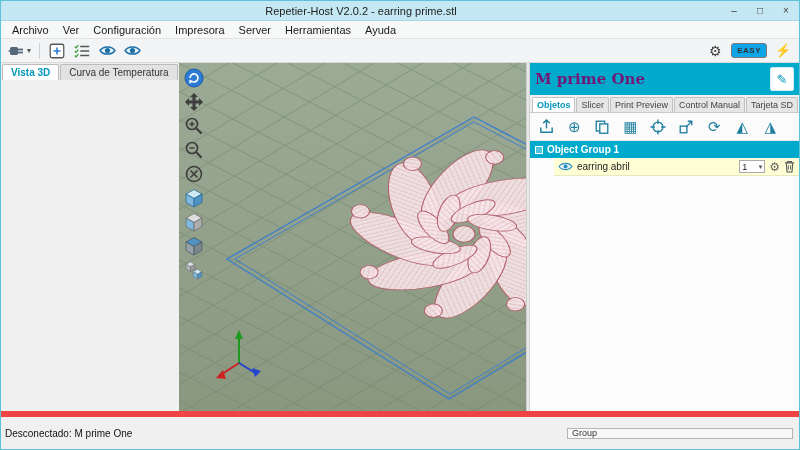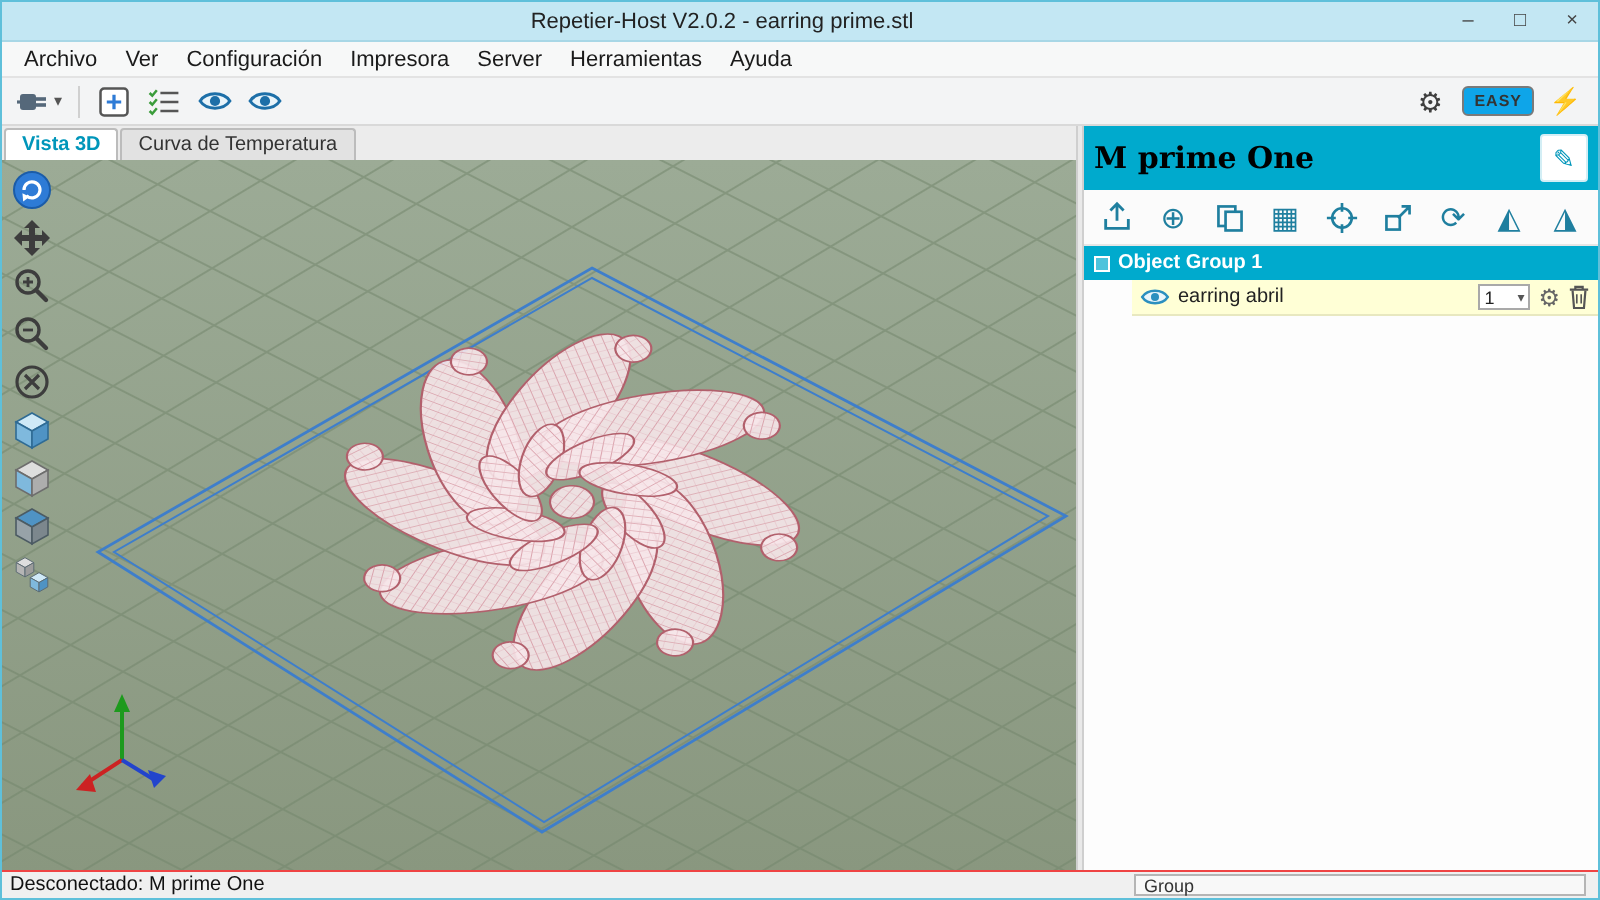--- a/index.html
+++ b/index.html
@@ -21,55 +21,55 @@
   .tb-btn { height:21px; min-width:22px; display:flex; align-items:center; justify-content:center; border-radius:2px; padding:0 2px; }
   .tb-sep { width:1px; height:16px; background:#d0d0d0; margin:0 3px; }
   .tb-spacer { flex:1; }
   .caret { font-size:8px; color:#555; margin-left:1px; }
   .easy-badge { font-size:8px; font-weight:bold; letter-spacing:.5px; color:#333; border:1px solid #7a7a7a; border-radius:3px; padding:2px 5px; background:#0ea5e9; }
   .glyph-gear { font-size:14px; color:#3f3f3f; }
   .glyph-bolt { font-size:13px; color:#4a4a4a; }
 
   
   .main { position:absolute; top:62px; bottom:14px; left:0; right:0; display:flex; }
-  .left-col { width:537px; display:flex; flex-direction:column; position:relative; }
+  .left-col { width:537px; display:flex; flex-direction:row; position:relative; }
   .left-tabs { height:17px; display:flex; background:#ececec; align-items:flex-end; padding-left:1px; }
   .ltab { font-size:10px; padding:2px 8px 2px; border:1px solid #bcbcbc; border-bottom:none; margin-right:1px; background:#e2e2e2; color:#333; border-radius:2px 2px 0 0; }
   .ltab.active { background:#fff; color:#0096ba; font-weight:bold; }
   .viewport { flex:1; position:relative; overflow:hidden; background:#8f9e8a; }
   .viewport > svg.scene { position:absolute; inset:0; }
 
   
   .vstrip { position:absolute; left:3px; top:3px; display:flex; flex-direction:column; gap:1px; }
   .v-btn { width:24px; height:23px; display:flex; align-items:center; justify-content:center; border-radius:3px; }
 
   .splitter { width:4px; background:#e9e9e9; border-left:1px solid #cfcfcf; border-right:1px solid #cfcfcf; }
 
   
   .right-panel { flex:1; display:flex; flex-direction:column; background:#fdfdfd; }
   .rp-header { height:32px; background:#00aacd; display:flex; align-items:center; padding:0 5px; }
-  .rp-title { flex:1; font-family:"DejaVu Serif", serif; font-weight:bold; font-size:15px; color:#000000; }
+  .rp-title { flex:1; font-family:"DejaVu Serif", serif; font-weight:bold; font-size:15px; color:#701a75; }
   .edit-btn { width:24px; height:24px; background:#fff; border:1px solid #d3eef5; border-radius:2px; display:flex; align-items:center; justify-content:center; font-size:13px; color:#0096ba; }
   .rp-tabs { height:18px; display:flex; background:#f0f0f0; border-bottom:1px solid #c9c9c9; align-items:flex-end; padding-left:2px; }
   .rtab { font-size:9px; padding:2px 4px; border:1px solid #c2c2c2; border-bottom:none; margin-right:1px; background:#e6e6e6; color:#444; border-radius:2px 2px 0 0; white-space:nowrap; }
   .rtab.active { background:#fff; color:#0096ba; font-weight:bold; }
   .rp-icons { height:28px; display:flex; align-items:center; padding:2px 3px; gap:1px; background:#fbfbfb; border-bottom:1px solid #e6e6e6; }
   .rp-ibtn { width:27px; height:24px; display:flex; align-items:center; justify-content:center; border-radius:2px; color:#1f7f9f; font-size:15px; }
   .group-bar { height:17px; background:#00aacd; color:#fff; font-size:10px; font-weight:bold; display:flex; align-items:center; padding:0 5px; gap:4px; }
   .group-square { width:8px; height:8px; border:1px solid #fff; background:rgba(255,255,255,.3); }
   .object-row { height:18px; background:#ffffd6; border-bottom:1px solid #e8e8c0; display:flex; align-items:center; gap:4px; padding:0 4px; font-size:10px; color:#222;margin-left:24px; }
   .obj-name { flex:1; }
   .count-box { width:26px; height:13px; background:#fff; border:1px solid #a9a9a9; display:flex; align-items:center; font-size:9px; padding:0 2px; gap:2px; }
   .count-box .num { flex:1; text-align:left; }
   .count-box .caret { font-size:7px; }
   .obj-gear { font-size:12px; color:#666; }
   .rp-rest { flex:1; background:#fdfdfd; }
 
   
-  .statusbar { position:absolute; left:0; right:0; bottom:0; height:14px; background:#f0f0f0; border-top:1px solid #ef4444; display:flex; align-items:center; padding:6px 4px; font-size:10px; color:#111; }
+  .statusbar { position:absolute; left:0; right:0; bottom:0; height:14px; background:#f0f0f0; border-top:6px solid #ef4444; display:flex; align-items:center; padding:16px 4px; font-size:10px; color:#111; }
   .sb-spacer { flex:1; }
   .idle-box { width:226px; height:11px; border:1px solid #b5b5b5; background:#f8f8f8; font-size:9px; color:#333; display:flex; align-items:center; padding:0 4px; margin-right:2px; }
 </style>
 </head>
 <body>
 
 <div class="window">
 
   <div class="titlebar">
     <div class="title-text">Repetier-Host V2.0.2 - earring prime.stl</div>
@@ -289,20 +289,27 @@
     <div class="splitter"></div>
 
     <div class="right-panel">
       <div class="rp-header">
         <div class="rp-title">M prime One</div>
         <div class="edit-btn">
           <span>✎</span>
         </div>
       </div>
 
+      <div class="rp-tabs">
+        <div class="rtab active">Objetos</div>
+        <div class="rtab">Slicer</div>
+        <div class="rtab">Print Preview</div>
+        <div class="rtab">Control Manual</div>
+        <div class="rtab">Tarjeta SD</div>
+      </div>
 
       <div class="rp-icons">
         <div class="rp-ibtn">
           <svg width="17" height="17" viewBox="0 0 18 18" stroke="#1f7f9f" fill="none" stroke-width="1.5">
             <path d="M3 10v5h12v-5"></path>
             <path d="M9 2v9 M5.5 5.5 L9 2 L12.5 5.5"></path>
           </svg>
         </div>
         <div class="rp-ibtn">
           <span>⊕</span>

